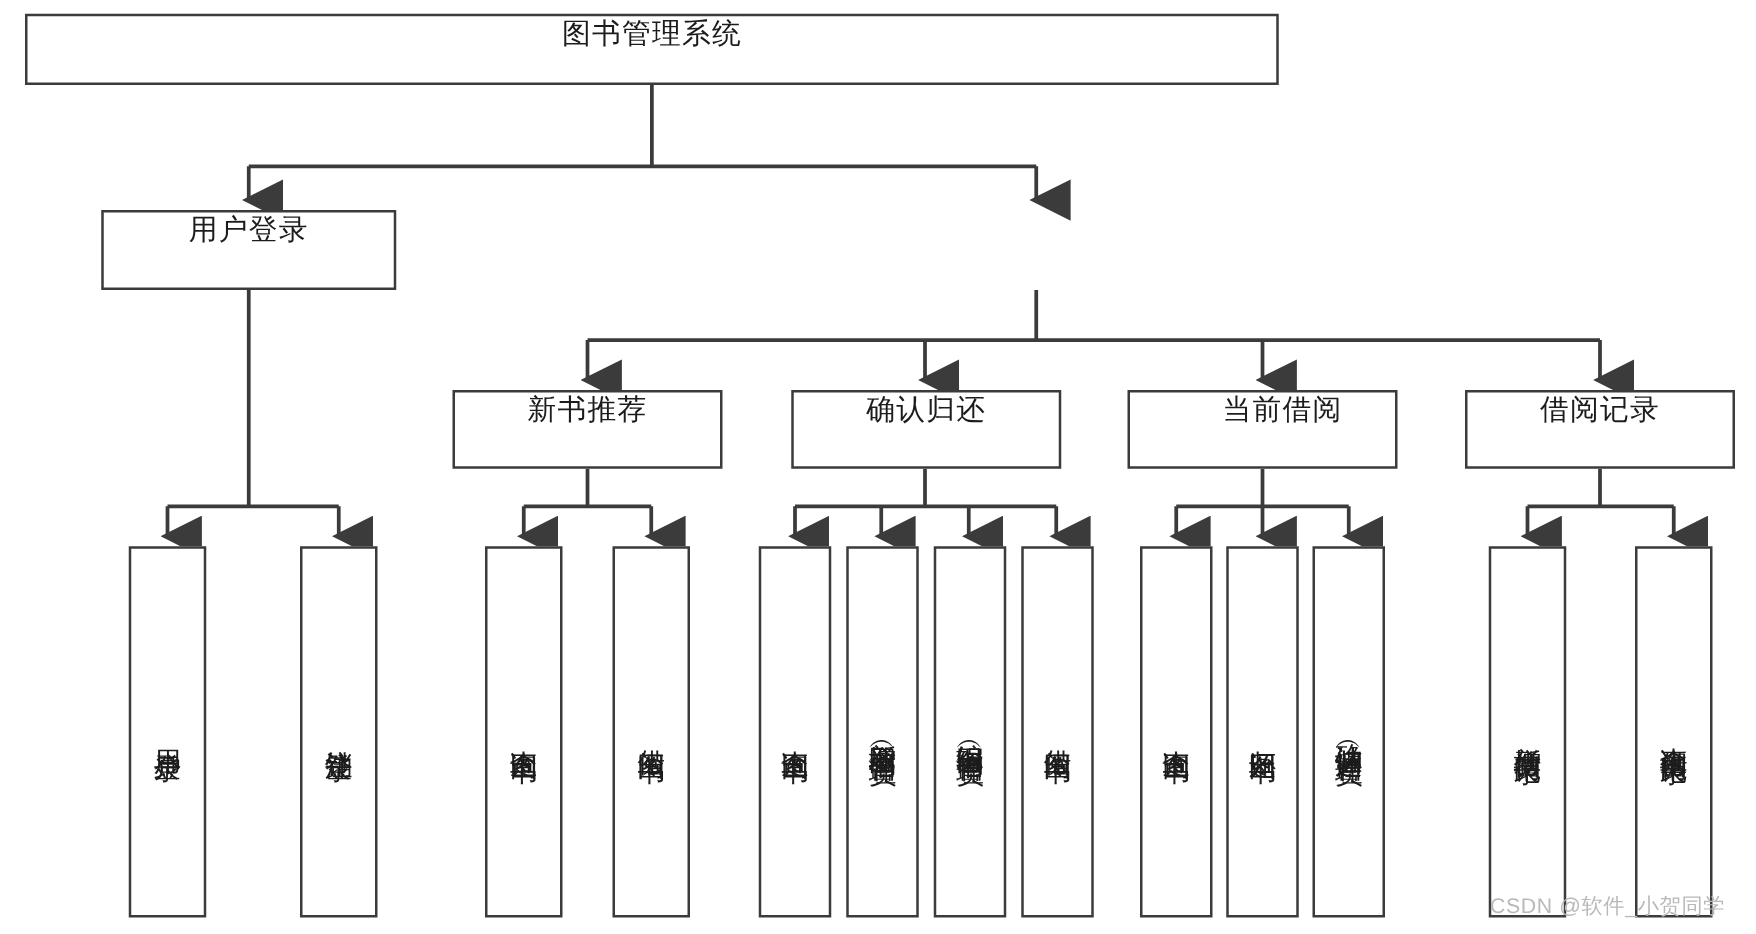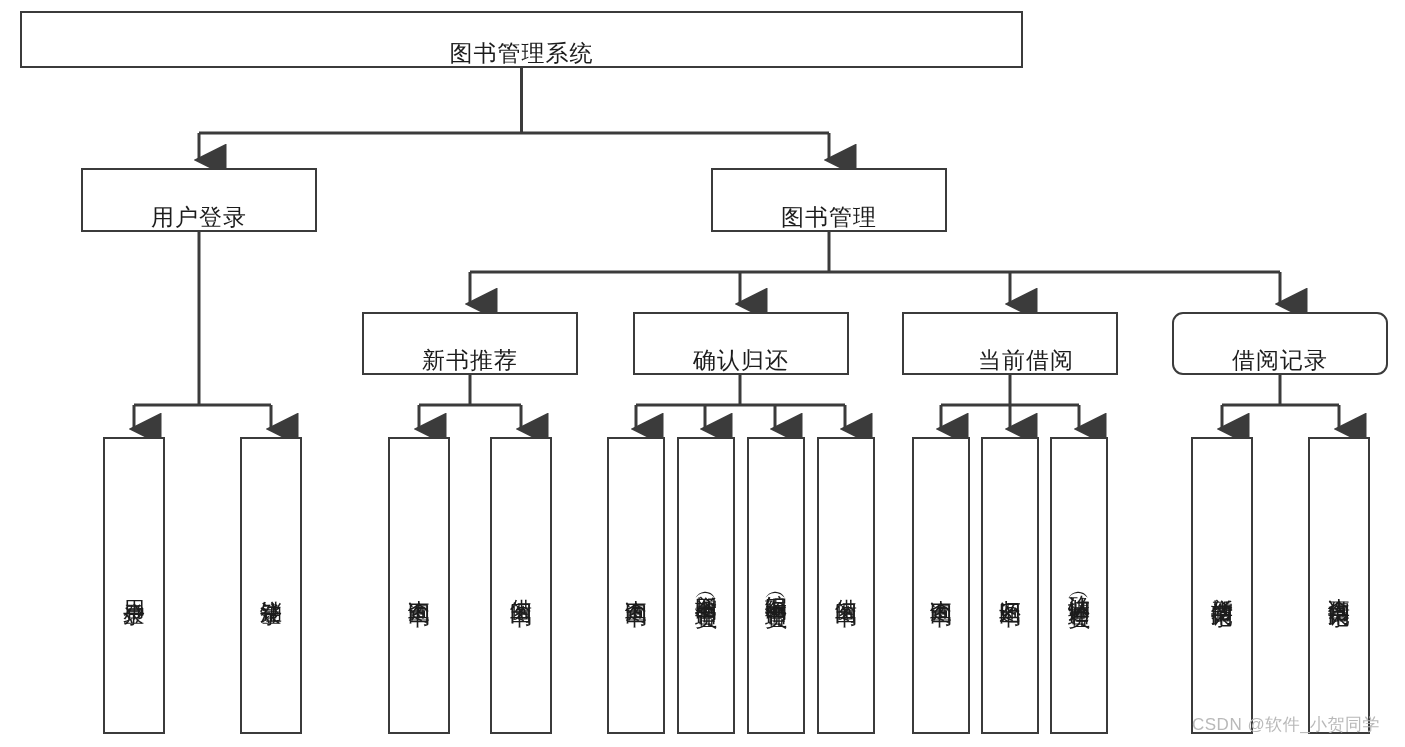--- a/index.html
+++ b/index.html
@@ -19,21 +19,21 @@
     background: #ffffff;
     overflow: hidden;
   }
   
   .node {
     position: absolute;
     box-sizing: border-box;
     border: 2.5px solid #3b3b3b;
     background: #ffffff;
     display: flex;
-    align-items: flex-end;
+    align-items: flex-start;
     justify-content: center;
     z-index: 3;
   }
   .node .label {
     font-size: 23px;
     line-height: 1.15;
     letter-spacing: 1px;
     color: #1c1c1c;
     white-space: nowrap;
     text-align: center;
@@ -129,34 +129,31 @@
     </g>
   </svg>
 
   <div class="node" style="left:20px; top:11px; width:1003px; height:57px;">
     <span class="label">图书管理系统</span>
   </div>
 
   <div class="node" style="left:81px; top:168px; width:236px; height:64px;">
     <span class="label">用户登录</span>
   </div>
-  <div class="node" style="left:711px; top:168px; width:236px; height:64px;">
-    <span class="label">图书管理</span>
-  </div>
 
   <div class="node" style="left:362px; top:312px; width:216px; height:63px;">
     <span class="label">新书推荐</span>
   </div>
   <div class="node" style="left:633px; top:312px; width:216px; height:63px;">
     <span class="label">确认归还</span>
   </div>
   <div class="node" style="left:902px; top:312px; width:216px; height:63px;padding-left:32px;">
     <span class="label">当前借阅</span>
   </div>
-  <div class="node" style="left:1172px; top:312px; width:216px; height:63px;border-radius:11px;">
+  <div class="node" style="left:1172px; top:312px; width:216px; height:63px;">
     <span class="label">借阅记录</span>
   </div>
 
   <div class="node leaf" style="left:103px; top:437px; width:62px; height:297px;">
     <span class="label">用户登录</span>
   </div>
   <div class="node leaf" style="left:240px; top:437px; width:62px; height:297px;">
     <span class="label">注销登录</span>
   </div>
 

